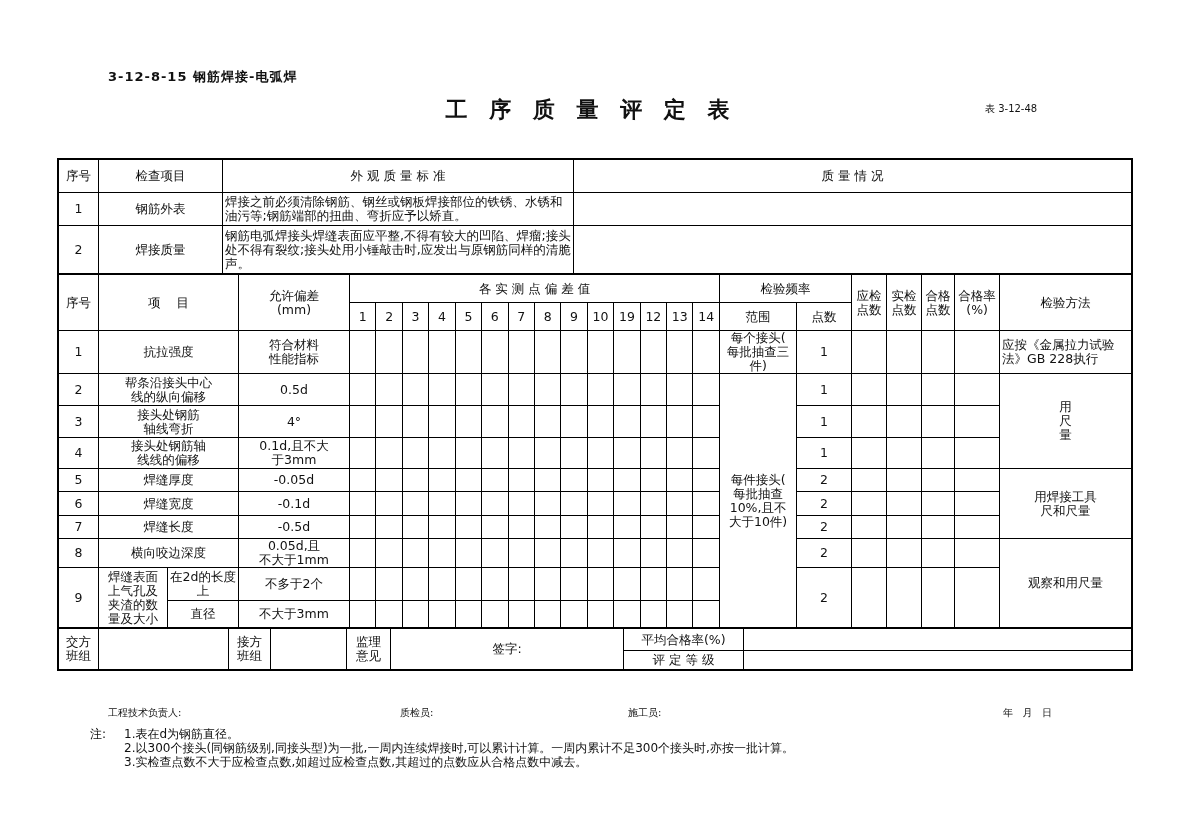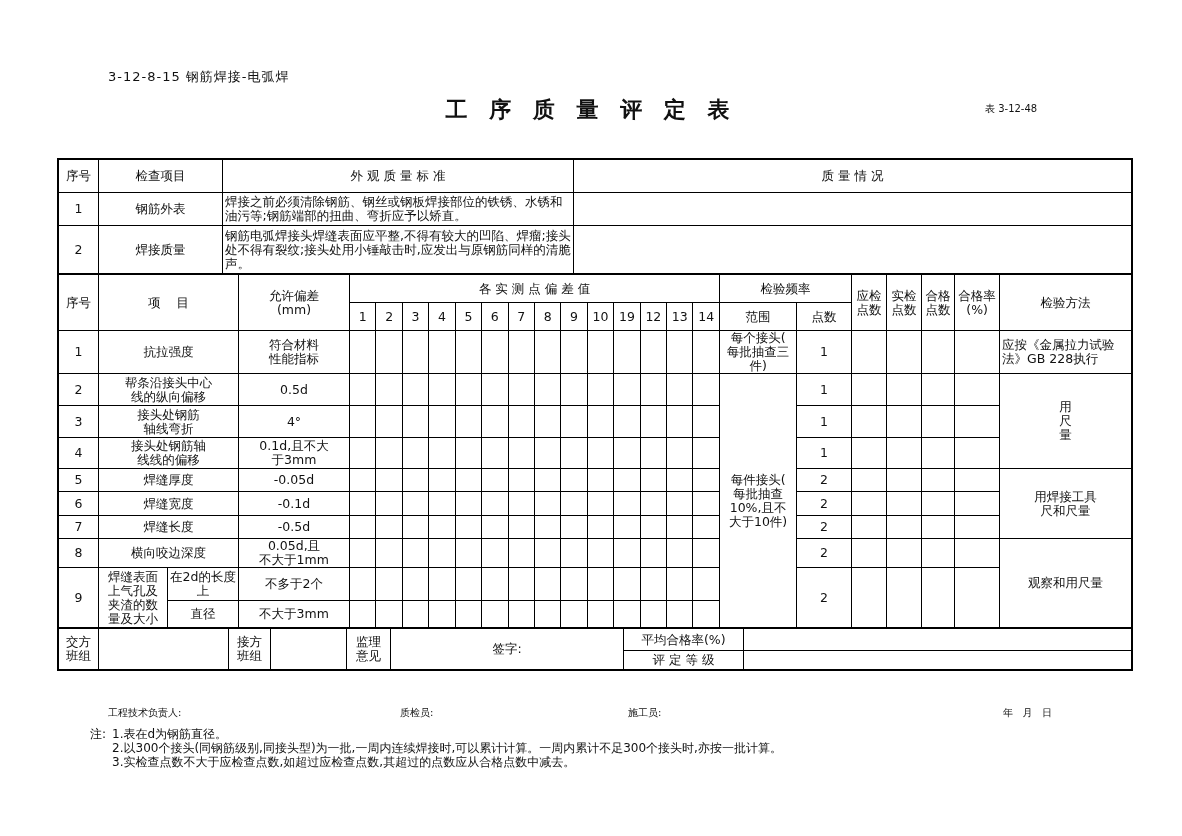--- a/index.html
+++ b/index.html
@@ -1,38 +1,38 @@
 <!DOCTYPE html>
 <html><head>
 <meta charset="utf-8">
 <style>
   html,body{margin:0;padding:0;background:#ffffff;}
   .page{
     position:relative;width:1182px;height:836px;background:#ffffff;
     font-family:"DejaVu Sans","Liberation Sans",sans-serif;color:#111;
     overflow:hidden;
   }
-  .doc-code{position:absolute;left:108px;top:68px;font-size:13px;letter-spacing:1px;}
+  .doc-code{position:absolute;left:108px;top:68px;font-size:13px;letter-spacing:1px;font-weight:bold;}
   .title{position:absolute;left:0;right:0;top:95px;text-align:center;font-size:22px;font-weight:bold;letter-spacing:7px;}
   .table-no{position:absolute;left:985px;top:102px;font-size:10px;}
   .fields{position:absolute;left:0;top:130px;width:100%;height:20px;font-size:13px;}
   .field{position:absolute;top:0;white-space:nowrap;}
   .f-line{display:inline-block;border-bottom:1px solid #000;height:15px;margin-left:6px;vertical-align:bottom;}
   .tables{position:absolute;left:57px;top:158px;border:1px solid #000;}
   table{border-collapse:collapse;table-layout:fixed;width:1073px;}
   td{
     border:1px solid #000;padding:0 2px;text-align:center;vertical-align:middle;
     font-size:12.5px;line-height:1.12;white-space:pre-wrap;overflow:hidden;
   }
   .al{text-align:left;}
   .signers{position:absolute;left:0;top:706px;width:100%;height:18px;font-size:10px;}
   .signers span{position:absolute;top:0;white-space:pre;}
   .notes{position:absolute;left:90px;top:727px;font-size:12px;line-height:14px;display:flex;}
   .note-prefix{white-space:pre;}
-  .note-items{margin-left:6px;}
+  .note-items{margin-left:18px;}
 </style>
 </head>
 <body>
 
 <div class="page">
 
   <div class="doc-code">3-12-8-15 钢筋焊接-电弧焊</div>
   <div class="title">工 序 质 量 评 定 表</div>
   <div class="table-no">表 3-12-48</div>
 

